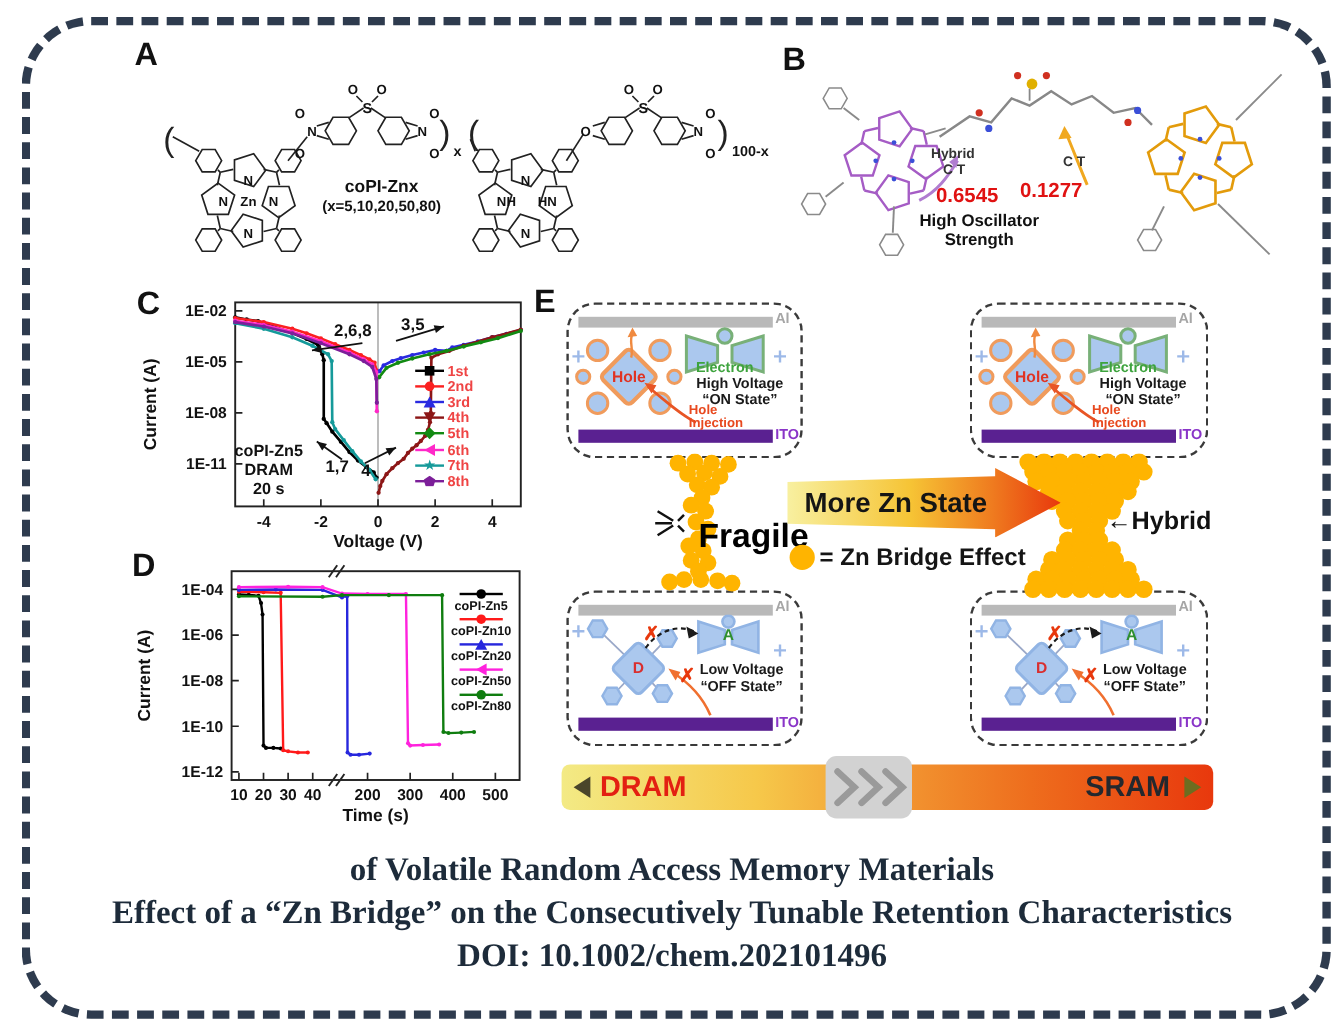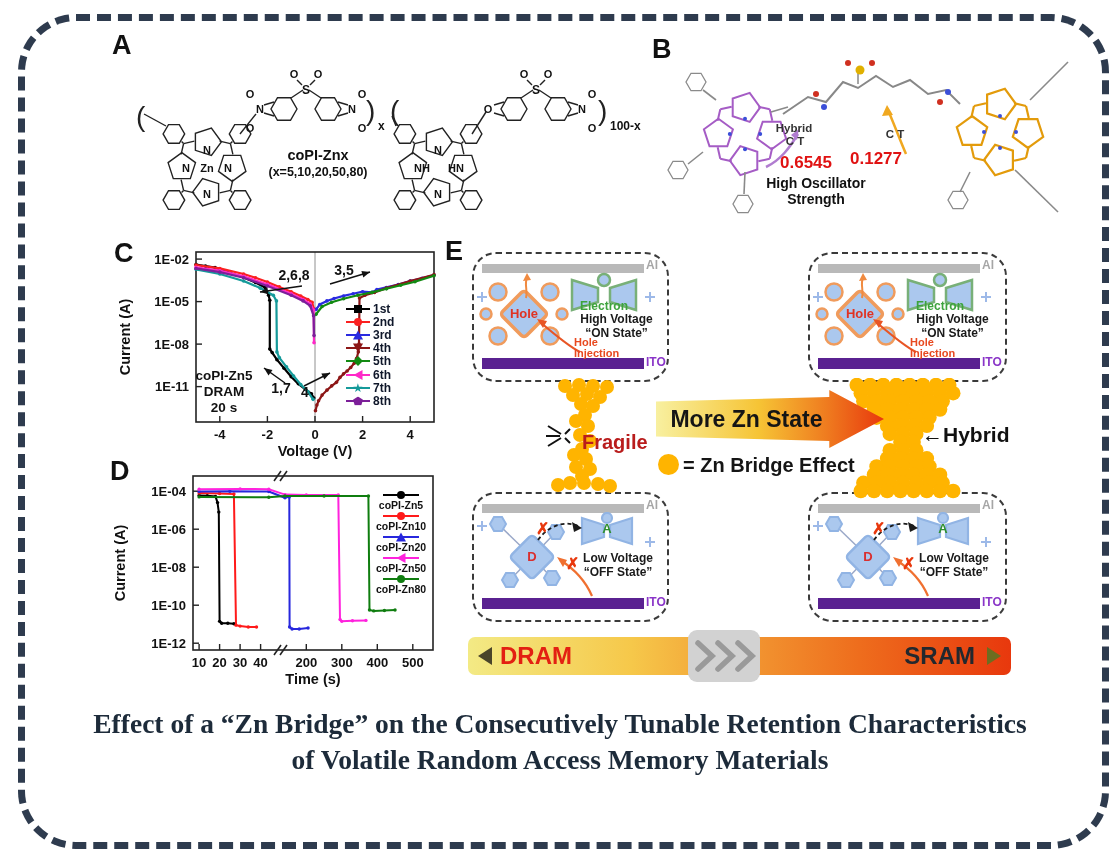--- a/index.html
+++ b/index.html
@@ -6,21 +6,21 @@
   body{width:1120px;height:856px;position:relative;background:#fff;
        font-family:"Liberation Sans",sans-serif;overflow:hidden;}
   .frame{position:absolute;left:18px;top:14px;width:1077px;height:821px;
          border:7px dashed #2e3b4e;border-radius:58px;}
   .plabel{position:absolute;font-weight:bold;font-size:27px;color:#111;}
   svg text{font-family:"Liberation Sans",sans-serif;}
   .chartwrap{position:absolute;}
   .legend{position:absolute;}
   .legrow{display:flex;align-items:center;height:13.2px;}
   .legline{position:relative;width:24px;height:2px;margin-right:3px;flex:none;}
-  .leglabel{font-size:12px;font-weight:bold;color:#0f172a;white-space:nowrap;}
+  .leglabel{font-size:12px;font-weight:bold;color:#ef4444;white-space:nowrap;}
   .legrowD{width:84px;text-align:center;margin-bottom:3px;}
   .leglineD{position:relative;width:36px;height:2px;margin:4px auto 3px auto;}
   .leglabelD{font-size:10.5px;font-weight:bold;color:#111;white-space:nowrap;}
   .dev{position:absolute;width:193px;height:126px;border:2px dashed #3a3a3a;
        border-radius:24px;background:#fff;}
   .bar{position:absolute;left:8px;width:162px;}
   .albar{top:10px;height:9px;}
   .itobar{top:104px;height:11px;}
   .barlabel{position:absolute;left:172px;font-size:12px;font-weight:bold;}
   .ovl{position:absolute;line-height:1.06;white-space:nowrap;}
@@ -762,21 +762,21 @@
     <circle cx="15.8" cy="113.0" r="7.3" fill="#ffb400"></circle>
     <circle cx="29.0" cy="113.0" r="7.3" fill="#ffb400"></circle>
     <circle cx="42.2" cy="113.0" r="7.3" fill="#ffb400"></circle>
     <circle cx="55.4" cy="113.0" r="7.3" fill="#ffb400"></circle>
     <circle cx="68.6" cy="113.0" r="7.3" fill="#ffb400"></circle>
     <circle cx="81.8" cy="113.0" r="7.3" fill="#ffb400"></circle>
     <circle cx="95.0" cy="113.0" r="7.3" fill="#ffb400"></circle>
     <circle cx="108.2" cy="113.0" r="7.3" fill="#ffb400"></circle>
   </svg>
 
-<div class="ovl" style="left:582px;top:432px;font-weight:bold;font-size:20px;color:#b91c1c">Fragile</div>
+<div class="ovl" style="left:582px;top:432px;font-weight:bold;font-size:28px;color:#000000">Fragile</div>
 <div class="ovl" style="left:922px;top:424px;font-weight:bold;font-size:21px;color:#111">
   <span>←</span><span>Hybrid</span>
 </div>
 
 <div class="moreArrow">
   <span>More Zn State</span>
 </div>
 
 <div class="znleg">
   <span class="dot" id="znDot" style="background: rgb(255, 180, 0);"></span>
@@ -791,15 +791,16 @@
 </div>
 <div class="chevbox">
   <svg width="72" height="52" viewBox="0 0 72 52">
     <polyline points="10,13 24,26 10,39" stroke="#9a9a9a" stroke-width="5.5" fill="none" stroke-linecap="round"></polyline>
     <polyline points="30,13 44,26 30,39" stroke="#9a9a9a" stroke-width="5.5" fill="none" stroke-linecap="round"></polyline>
     <polyline points="50,13 64,26 50,39" stroke="#9a9a9a" stroke-width="5.5" fill="none" stroke-linecap="round"></polyline>
   </svg>
 </div>
 
 <div class="bigtitle">
+  <div>of Volatile Random Access Memory Materials</div>
   <div>Effect of a “Zn Bridge” on the Consecutively Tunable Retention Characteristics</div>
-  <div>of Volatile Random Access Memory Materials</div>
+  <div>DOI: 10.1002/chem.202101496</div>
 </div>
 
 </body></html>

